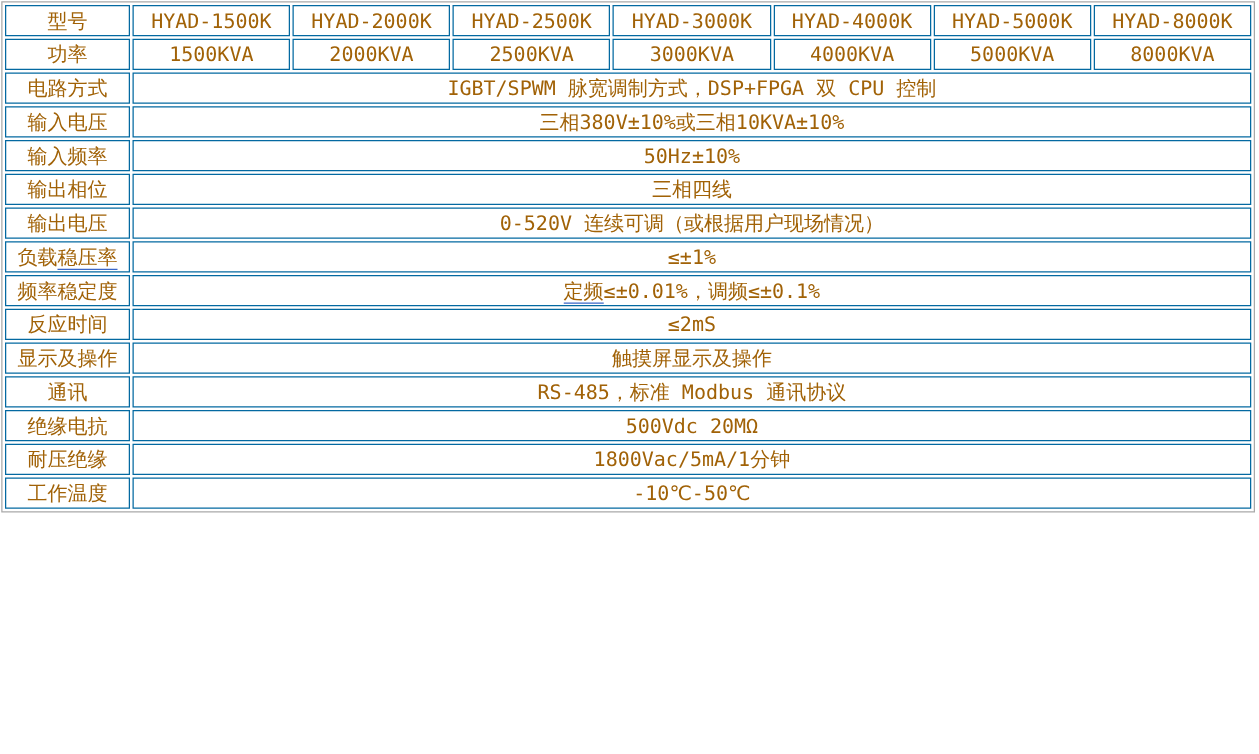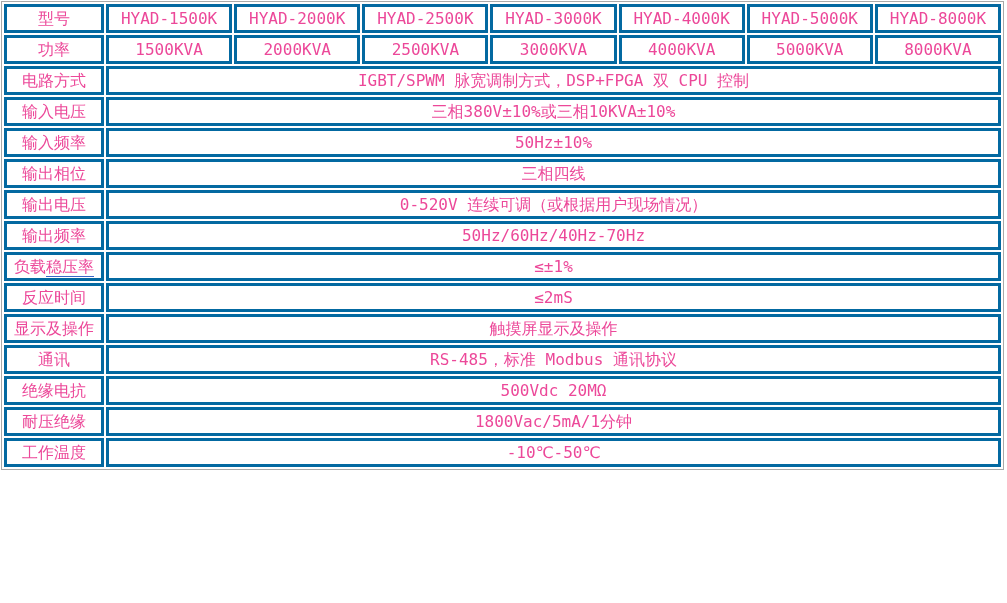--- a/index.html
+++ b/index.html
@@ -17,28 +17,28 @@
   }
   table.spec {
     width: 1003px;
     table-layout: fixed;
     border-collapse: separate;
     border-spacing: 2px;
     border: 1px solid #a9a9a9;
     background: #ffffff;
   }
   table.spec td {
-    border: 3px solid #0369a1;
+    border: 1px solid #0369a1;
     height: 23px;
     padding: 0 3px;
     text-align: center;
     vertical-align: middle;
     font-size: 16px;
     line-height: 23px;
-    color: #ec4899;
+    color: #a16207;
     overflow: hidden;
     white-space: nowrap;
   }
   .u {
     border-bottom: 1px solid #3a66c8;
     padding-bottom: 0px;
   }
 </style>
 </head>
 <body>
@@ -93,26 +93,26 @@
     </tr>
     <tr>
       <td>输出相位</td>
       <td colspan="7">三相四线</td>
     </tr>
     <tr>
       <td>输出电压</td>
       <td colspan="7">0-520V 连续可调（或根据用户现场情况）</td>
     </tr>
     <tr>
-      <td>输出频率</td>
-      <td colspan="7">50Hz/60Hz/40Hz-70Hz</td>
+      <td><span>负载</span><span class="u">稳压率</span></td>
+      <td colspan="7">≤±1%</td>
     </tr>
     <tr>
-      <td><span>负载</span><span class="u">稳压率</span></td>
-      <td colspan="7">≤±1%</td>
+      <td>频率稳定度</td>
+      <td colspan="7"><span class="u">定频</span><span>≤±0.01%，调频≤±0.1%</span></td>
     </tr>
     <tr>
       <td>反应时间</td>
       <td colspan="7">≤2mS</td>
     </tr>
     <tr>
       <td>显示及操作</td>
       <td colspan="7">触摸屏显示及操作</td>
     </tr>
     <tr>

